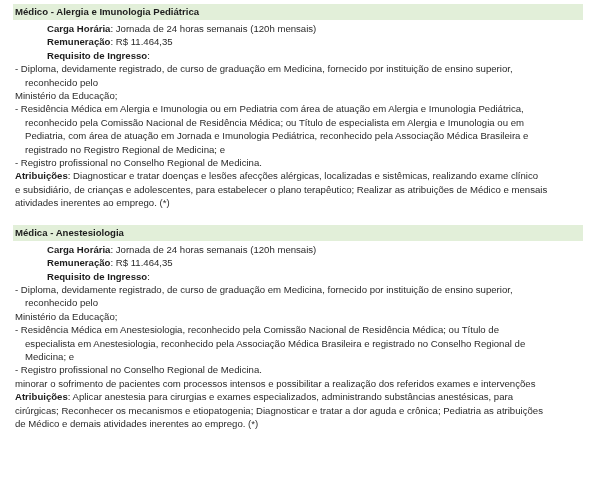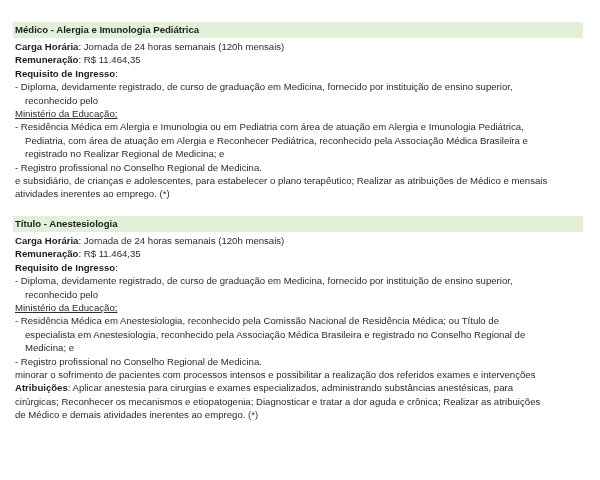--- a/index.html
+++ b/index.html
@@ -2,35 +2,35 @@
 <html><head>
 <meta charset="utf-8">
 <style>
   html, body { margin: 0; padding: 0; background: #ffffff; }
   body {
     width: 600px; height: 480px; overflow: hidden;
     font-family: "Liberation Sans", sans-serif;
     font-size: 9.6px; color: #2b2b2b;
     position: relative;
   }
-  .doc { position: absolute; left: 13px; top: 22px; width: 570px; }
+  .doc { position: absolute; left: 13px; top: 4px; width: 570px; }
   .section { margin-bottom: 15px; }
   .sec-title {
     background: #e2efd9;
     font-weight: bold;
     color: #1d1d1d;
     padding: 1px 2px;
     height: 14px; line-height: 14px;
     margin-bottom: 2px;
   }
-  .line { line-height: 13.4px; padding-left: 2px; }
+  .line { line-height: 13.4px; padding-left: 2px; margin-left: 32px; }
   .label { font-weight: bold; color: #1d1d1d; }
   .item { line-height: 13.4px; padding-left: 2px; text-align: justify; }
   .item-cont { padding-left: 10px; line-height: 13.4px; text-align: justify; }
-  .plain { line-height: 13.4px; padding-left: 2px; text-decoration: underline; }
+  .plain { line-height: 13.4px; padding-left: 2px; }
   .attr { line-height: 13.4px; padding-left: 2px; text-align: justify; }
 </style>
 </head>
 <body>
 
 <div class="doc">
 
   <div class="section">
     <div class="sec-title">Médico - Alergia e Imunologia Pediátrica</div>
     <div class="line">
@@ -42,32 +42,34 @@
     <div class="line">
       <span class="label">Requisito de Ingresso</span><span>:</span>
     </div>
     <div class="item">
       <div>- Diploma, devidamente registrado, de curso de graduação em Medicina, fornecido por instituição de ensino superior,</div>
       <div class="item-cont">reconhecido pelo</div>
     </div>
     <div class="plain">Ministério da Educação;</div>
     <div class="item">
       <div>- Residência Médica em Alergia e Imunologia ou em Pediatria com área de atuação em Alergia e Imunologia Pediátrica,</div>
-      <div class="item-cont">Pediatria, com área de atuação em Alergia e Reconhecer Pediátrica, reconhecido pela Associação Médica Brasileira e</div>
-      <div class="item-cont">registrado no Realizar Regional de Medicina; e</div>
+      <div class="item-cont">reconhecido pela Comissão Nacional de Residência Médica; ou Título de especialista em Alergia e Imunologia ou em</div>
+      <div class="item-cont">Pediatria, com área de atuação em Jornada e Imunologia Pediátrica, reconhecido pela Associação Médica Brasileira e</div>
+      <div class="item-cont">registrado no Registro Regional de Medicina; e</div>
     </div>
     <div class="item">- Registro profissional no Conselho Regional de Medicina.</div>
     <div class="attr">
+      <div><span class="label">Atribuições</span><span>: Diagnosticar e tratar doenças e lesões afecções alérgicas, localizadas e sistêmicas, realizando exame clínico</span></div>
       <div>e subsidiário, de crianças e adolescentes, para estabelecer o plano terapêutico; Realizar as atribuições de Médico e mensais</div>
       <div>atividades inerentes ao emprego. (*)</div>
     </div>
   </div>
 
   <div class="section">
-    <div class="sec-title">Título - Anestesiologia</div>
+    <div class="sec-title">Médica - Anestesiologia</div>
     <div class="line">
       <span class="label">Carga Horária</span><span>: Jornada de 24 horas semanais (120h mensais)</span>
     </div>
     <div class="line">
       <span class="label">Remuneração</span><span>: R$ 11.464,35</span>
     </div>
     <div class="line">
       <span class="label">Requisito de Ingresso</span><span>:</span>
     </div>
     <div class="item">
@@ -77,18 +79,18 @@
     <div class="plain">Ministério da Educação;</div>
     <div class="item">
       <div>- Residência Médica em Anestesiologia, reconhecido pela Comissão Nacional de Residência Médica; ou Título de</div>
       <div class="item-cont">especialista em Anestesiologia, reconhecido pela Associação Médica Brasileira e registrado no Conselho Regional de</div>
       <div class="item-cont">Medicina; e</div>
     </div>
     <div class="item">- Registro profissional no Conselho Regional de Medicina.</div>
     <div class="attr">
       <div>minorar o sofrimento de pacientes com processos intensos e possibilitar a realização dos referidos exames e intervenções</div>
       <div><span class="label">Atribuições</span><span>: Aplicar anestesia para cirurgias e exames especializados, administrando substâncias anestésicas, para</span></div>
-      <div>cirúrgicas; Reconhecer os mecanismos e etiopatogenia; Diagnosticar e tratar a dor aguda e crônica; Realizar as atribuições</div>
+      <div>cirúrgicas; Reconhecer os mecanismos e etiopatogenia; Diagnosticar e tratar a dor aguda e crônica; Pediatria as atribuições</div>
       <div>de Médico e demais atividades inerentes ao emprego. (*)</div>
     </div>
   </div>
 
 </div>
 
 </body></html>

